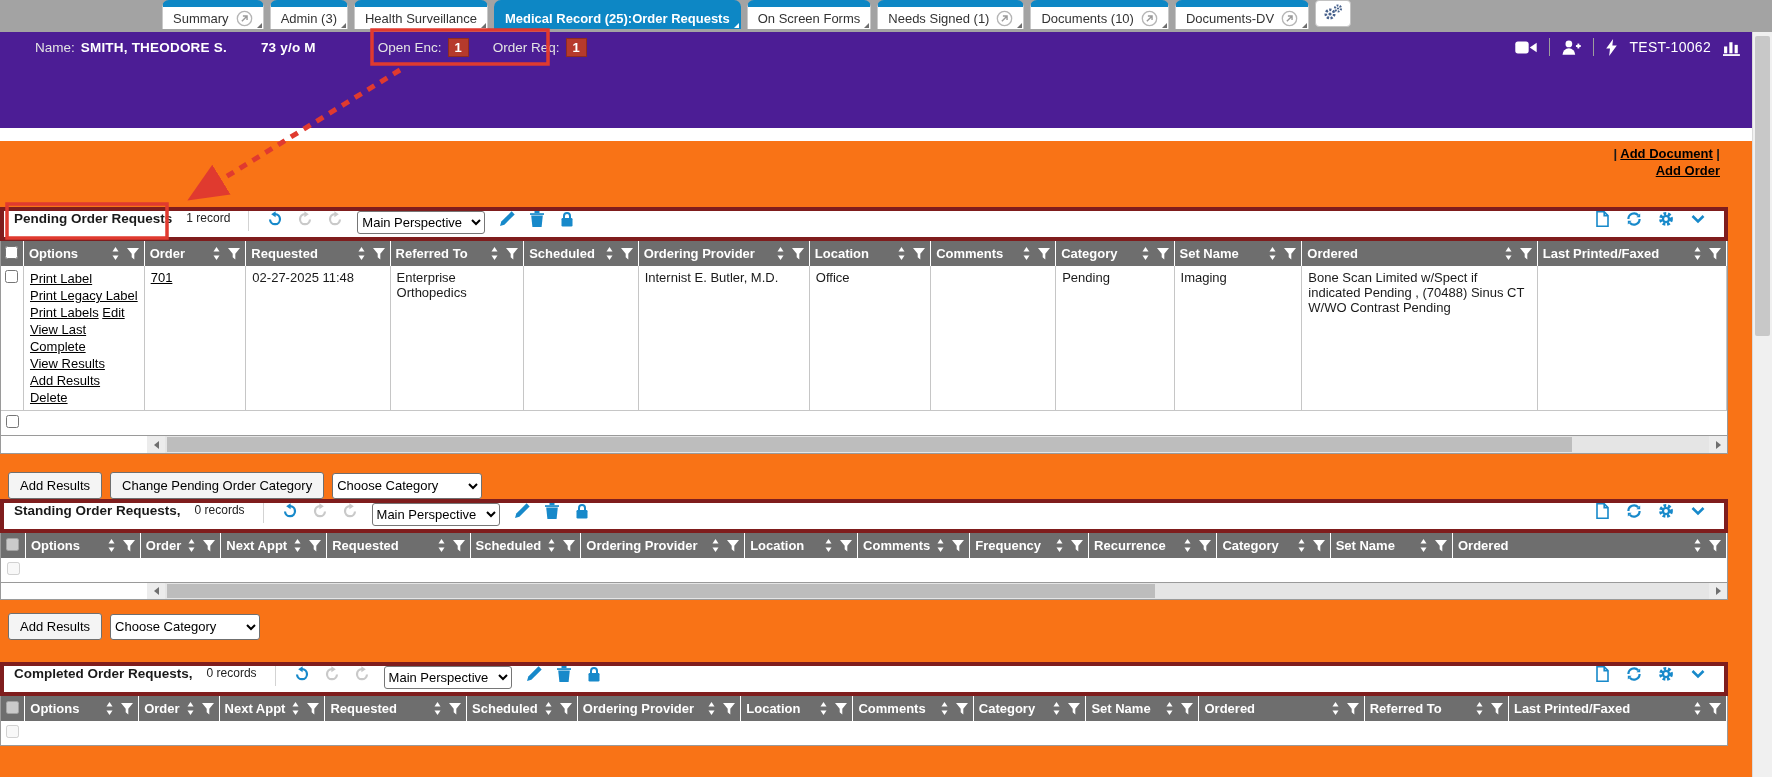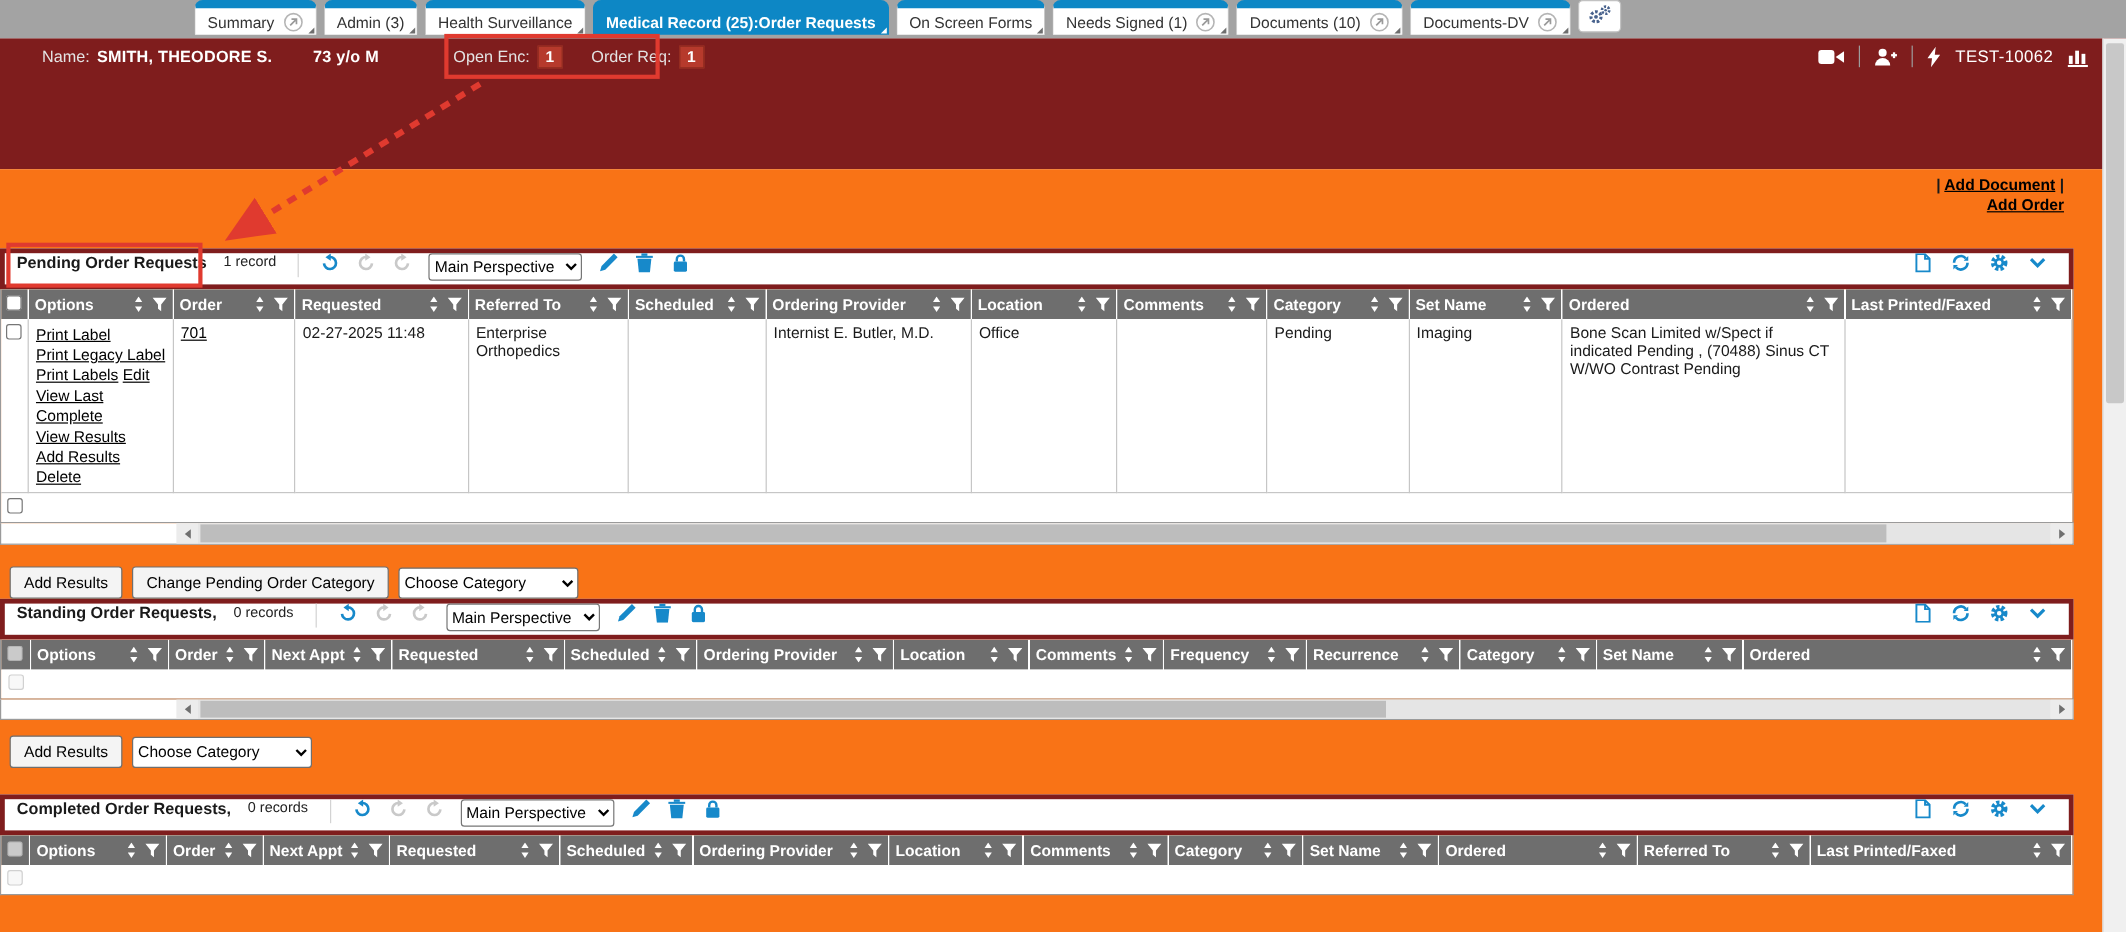--- a/index.html
+++ b/index.html
@@ -12,21 +12,21 @@
   .tab{position:relative;height:29px;border-radius:7px 7px 0 0;border-top:7px solid #0d87c5;border-left:1px solid #c9c9c9;border-right:1px solid #c9c9c9;background:#fff;display:flex;align-items:center;padding:0 10px;white-space:nowrap;color:#333;cursor:default}
   .tab::after{content:"";position:absolute;right:1px;bottom:1px;border-left:5px solid transparent;border-bottom:5px solid #6e6e6e}
   .tab.active{background:#0d87c5;border-color:#0d87c5;color:#fff;font-weight:bold}
   .tab.active::after{border-bottom-color:#fff}
   .extbtn{display:inline-flex;margin-left:7px}
   .extbtn svg{width:17px;height:17px}
   .tab-gear-btn{height:27px;width:36px;margin-bottom:2px;border:1px solid #c2c2c2;border-radius:4px;background:#fff;display:flex;align-items:center;justify-content:center}
   .tab-gear-btn svg{width:20px;height:16px}
 
   
-  .banner{position:relative;height:109px;background:#7f1d1d;color:#fff}
+  .banner{position:relative;height:96px;background:#4c1d95;color:#fff}
   .banner-row{display:flex;align-items:center;height:31px;padding-left:35px;font-size:13.5px}
   .blabel{color:#e4e4e4;margin-right:6px}
   .bval{font-weight:bold;letter-spacing:.2px}
   .bgap{width:34px}
   .badge{background:#b63a2c;border:1px solid #8f2b20;color:#fff;font-weight:bold;padding:1px 6px;font-size:13px;line-height:15px}
   .banner-right{position:absolute;right:30px;top:6px;display:flex;align-items:center;gap:12px}
   .bsep{width:1px;height:18px;background:#9d9d9d}
   .station{font-size:14px;letter-spacing:.3px}
 
   

